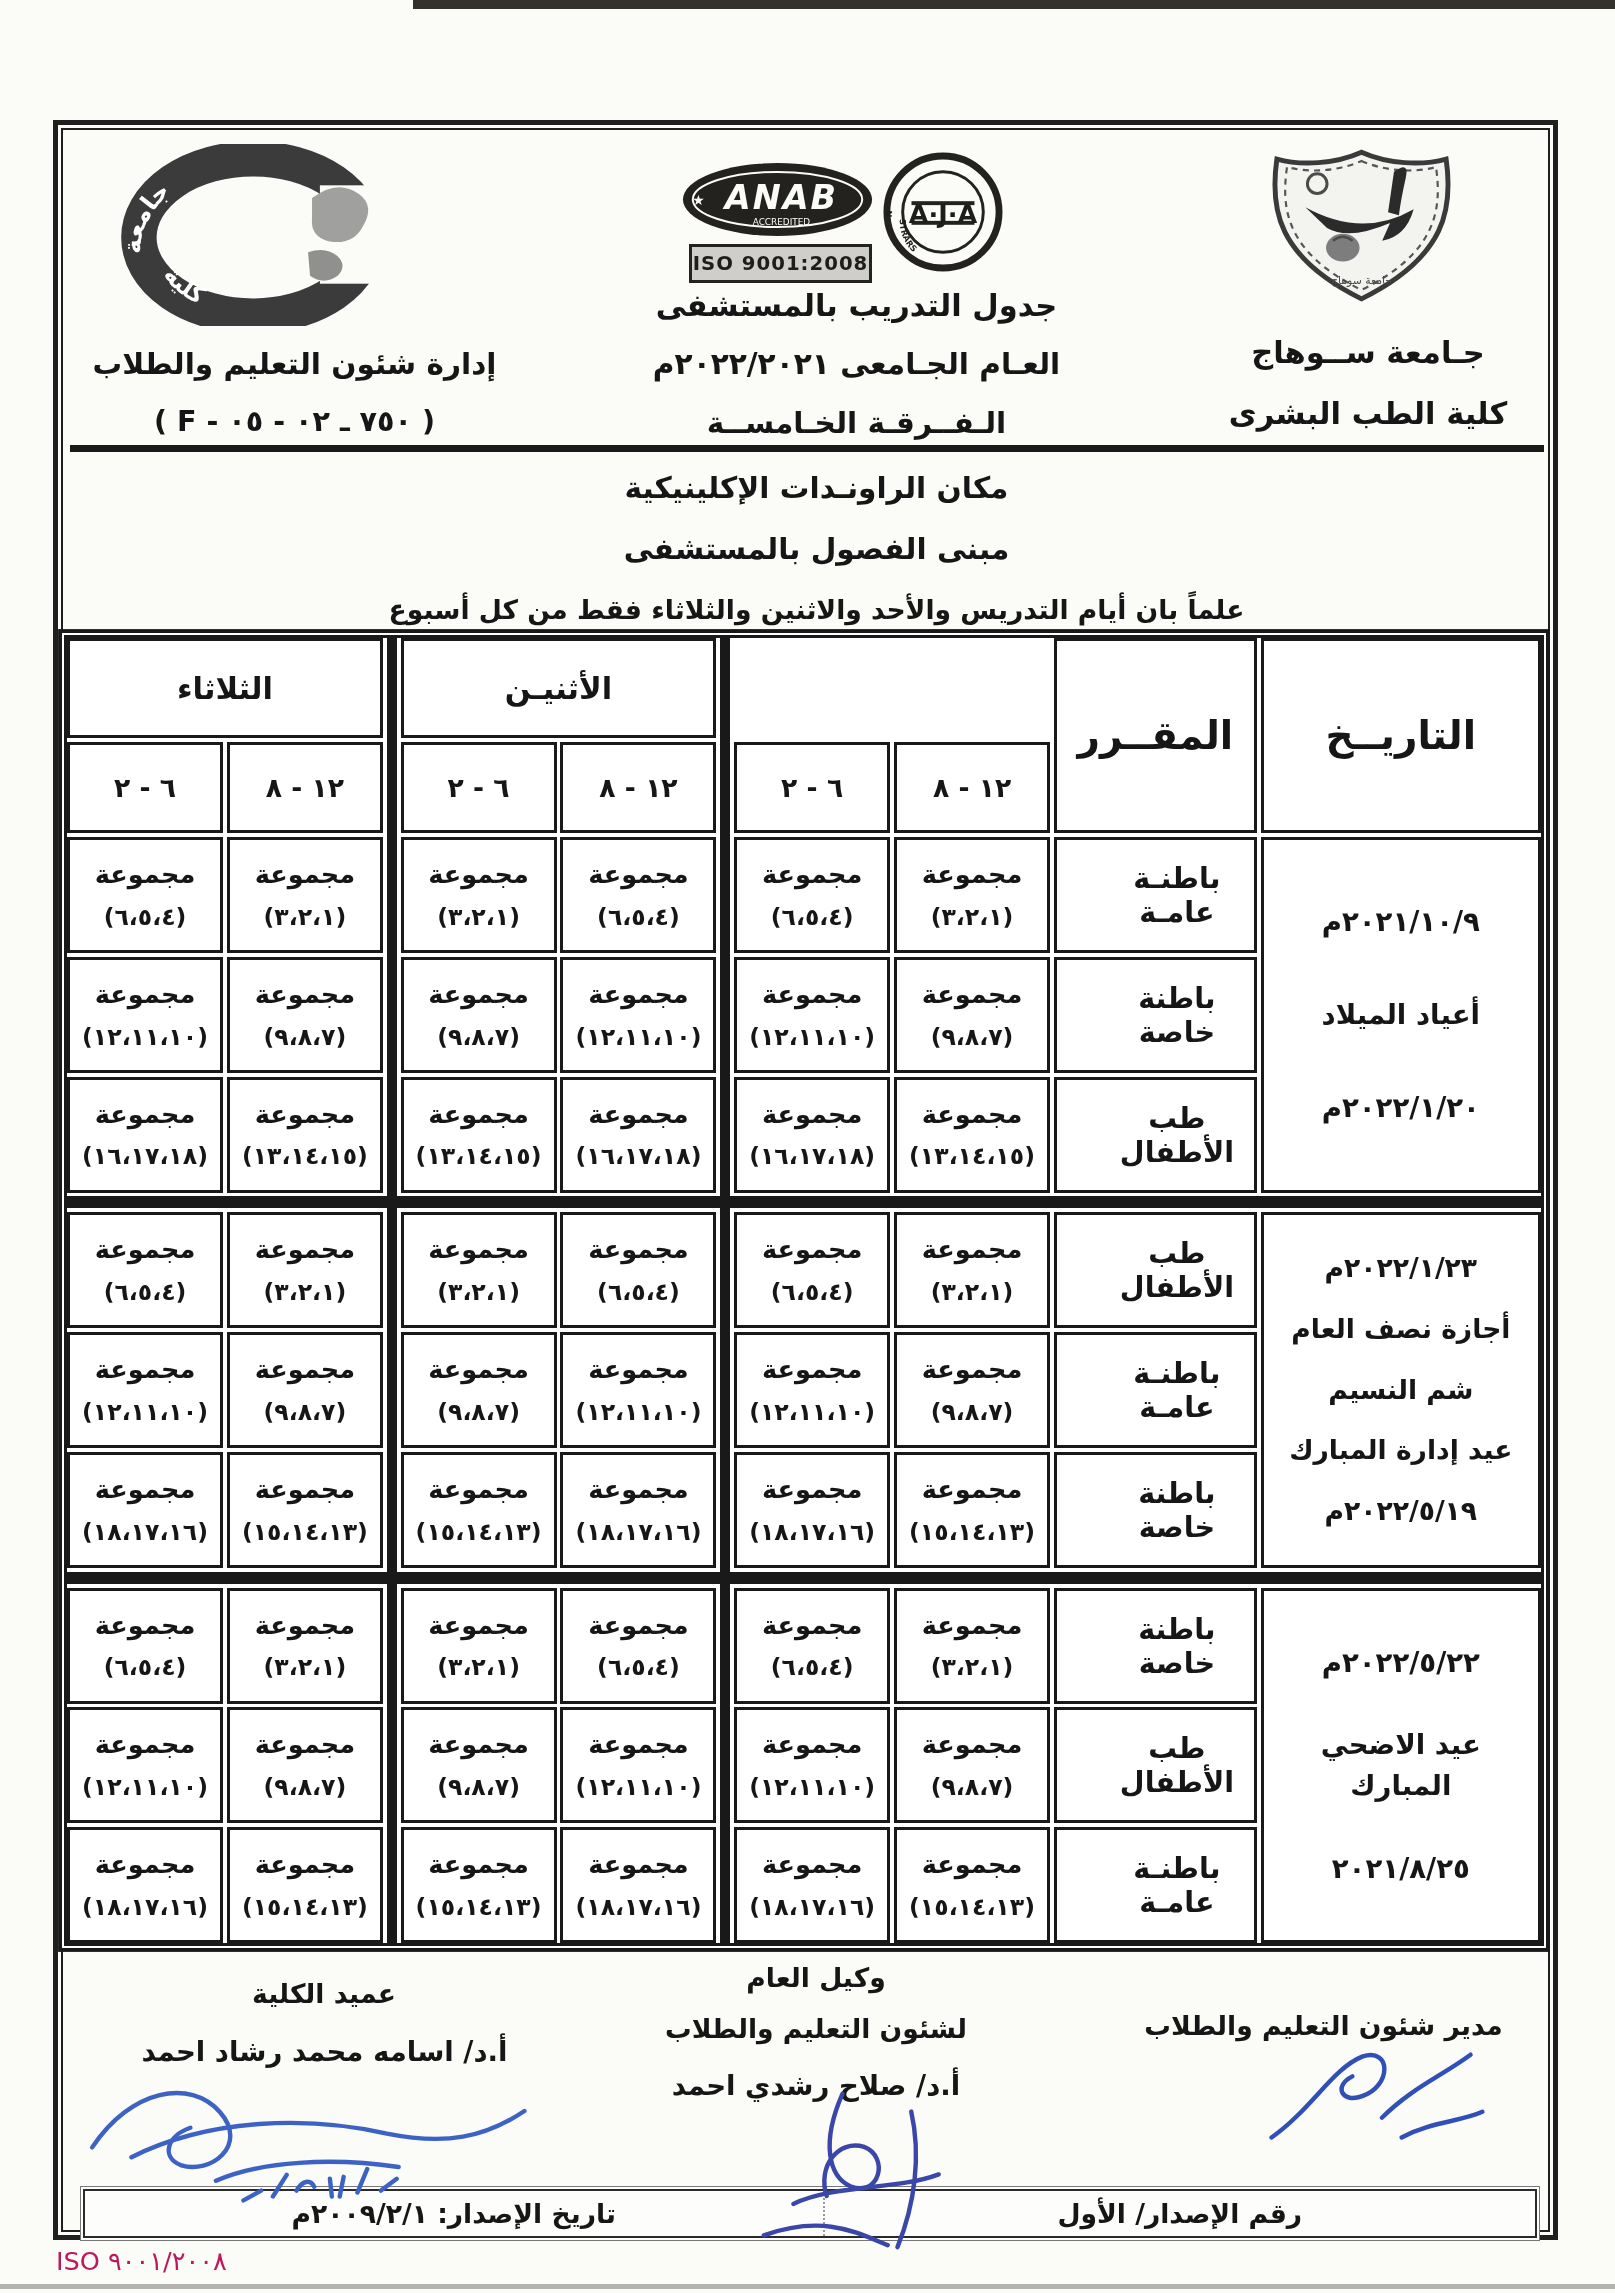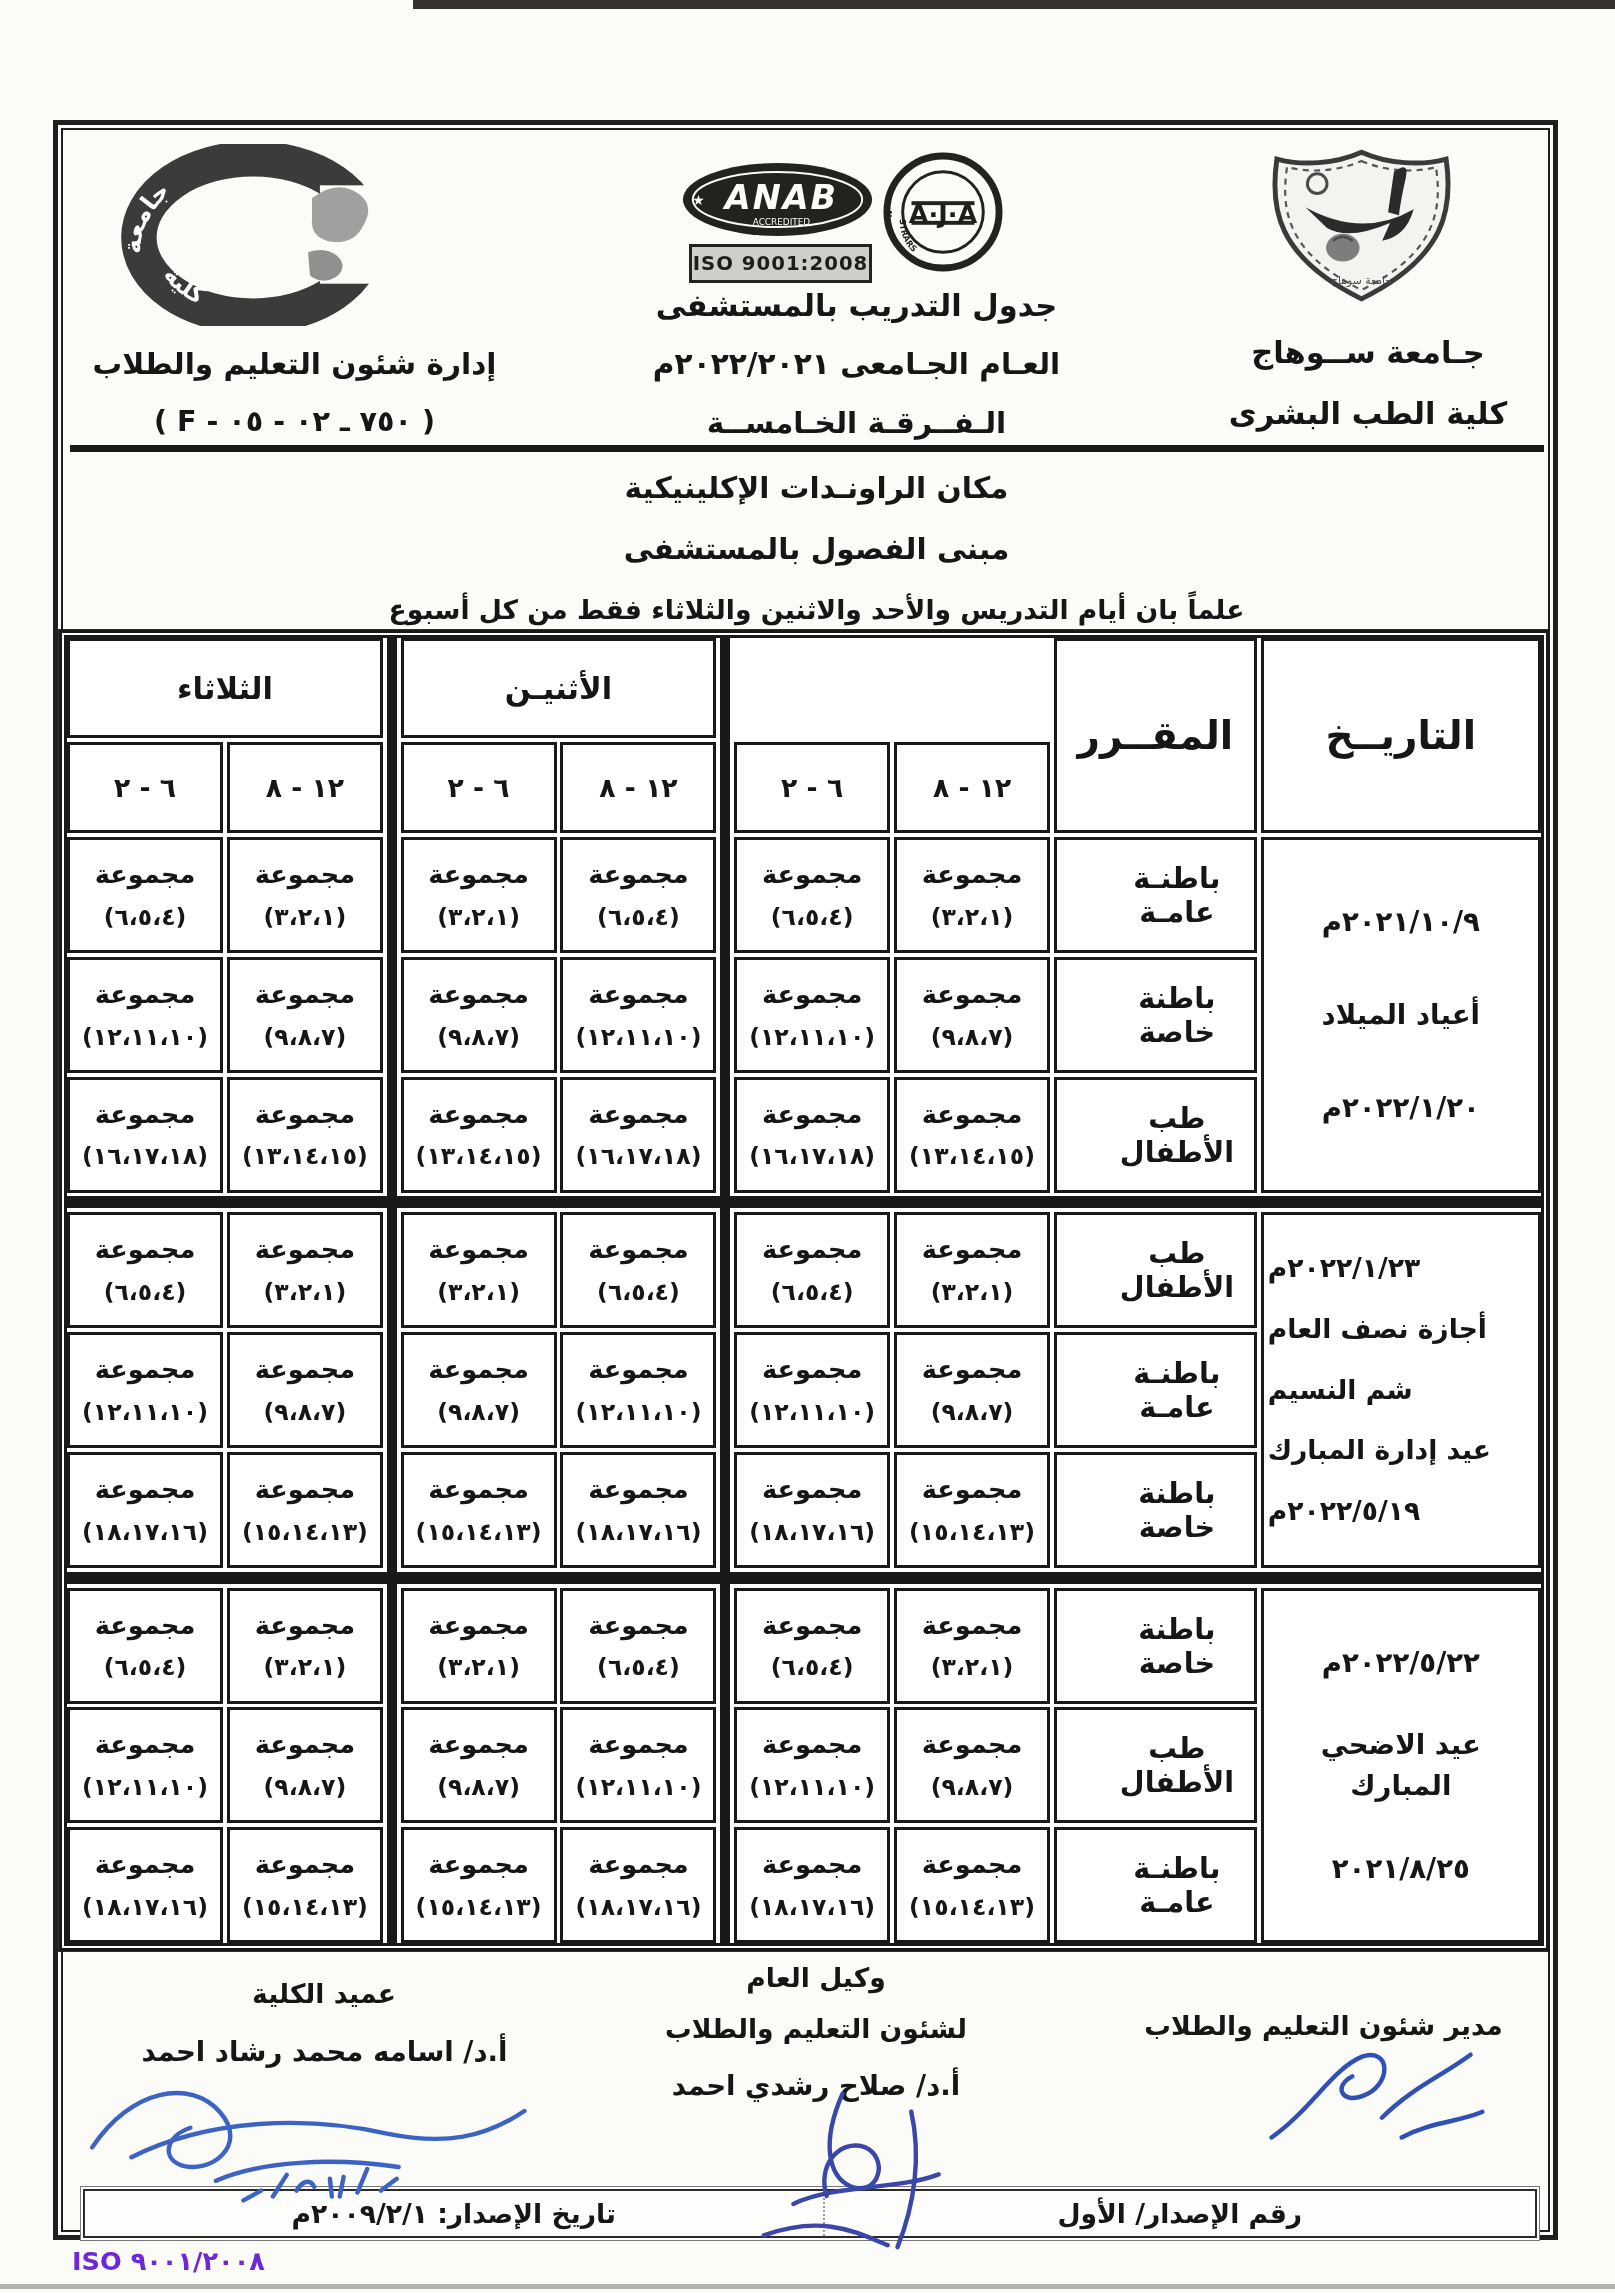--- a/index.html
+++ b/index.html
@@ -59,21 +59,21 @@
   .dean-name{left:89px;top:2035px;width:473px;}
 
   .footer-bar{left:84px;top:2189px;width:1450px;height:45px;border:2px solid #2b2b2b;
       box-shadow:0 0 0 2px #fff,0 0 0 3px #777;background:#fdfdfc;display:flex;direction:rtl;
       align-items:stretch;z-index:1;}
   .fcell{display:flex;align-items:center;justify-content:center;font-weight:bold;font-size:26.6px;}
   .fcell.right{width:49%;}
   .fcell.left{flex:1;}
   .fdiv{width:0;border-left:2px dotted #9a9a98;}
 
-  .iso-bottom{left:57px;top:2246px;font-size:25.6px;font-weight:bold;direction:ltr;color:#6d28d9;margin-left:16px;}
+  .iso-bottom{left:57px;top:2246px;font-size:25.6px;font-weight:normal;direction:ltr;color:#be185d;}
 </style>
 </head>
 <body>
 
 <div class="page">
 
   <div class="pos artifact-top"></div>
   <div class="pos artifact-bottom"></div>
 
   <div class="pos frame">
@@ -252,21 +252,21 @@
         <div class="sess-nums" dir="ltr">(١٣،١٤،١٥)</div>
       </div>
       <div class="cell sess" style="grid-area: 5 / 9;">
         <div class="sess-label">مجموعة</div>
         <div class="sess-nums" dir="ltr">(١٣،١٤،١٥)</div>
       </div>
       <div class="cell sess" style="grid-area: 5 / 10;">
         <div class="sess-label">مجموعة</div>
         <div class="sess-nums" dir="ltr">(١٦،١٧،١٨)</div>
       </div>
-      <div class="cell date-cell tight" style="grid-area: 7 / 1 / 10; align-items: flex-end;">
+      <div class="cell date-cell tight" style="grid-area: 7 / 1 / 10;">
         <div class="date-line">٢٠٢٢/١/٢٣م</div>
         <div class="date-line">أجازة نصف العام</div>
         <div class="date-line">شم النسيم</div>
         <div class="date-line">عيد إدارة المبارك</div>
         <div class="date-line">٢٠٢٢/٥/١٩م</div>
       </div>
       <div class="cell course" style="grid-area: 7 / 2;">طب الأطفال</div>
       <div class="cell sess" style="grid-area: 7 / 3;">
         <div class="sess-label">مجموعة</div>
         <div class="sess-nums" dir="ltr">(٣،٢،١)</div>

